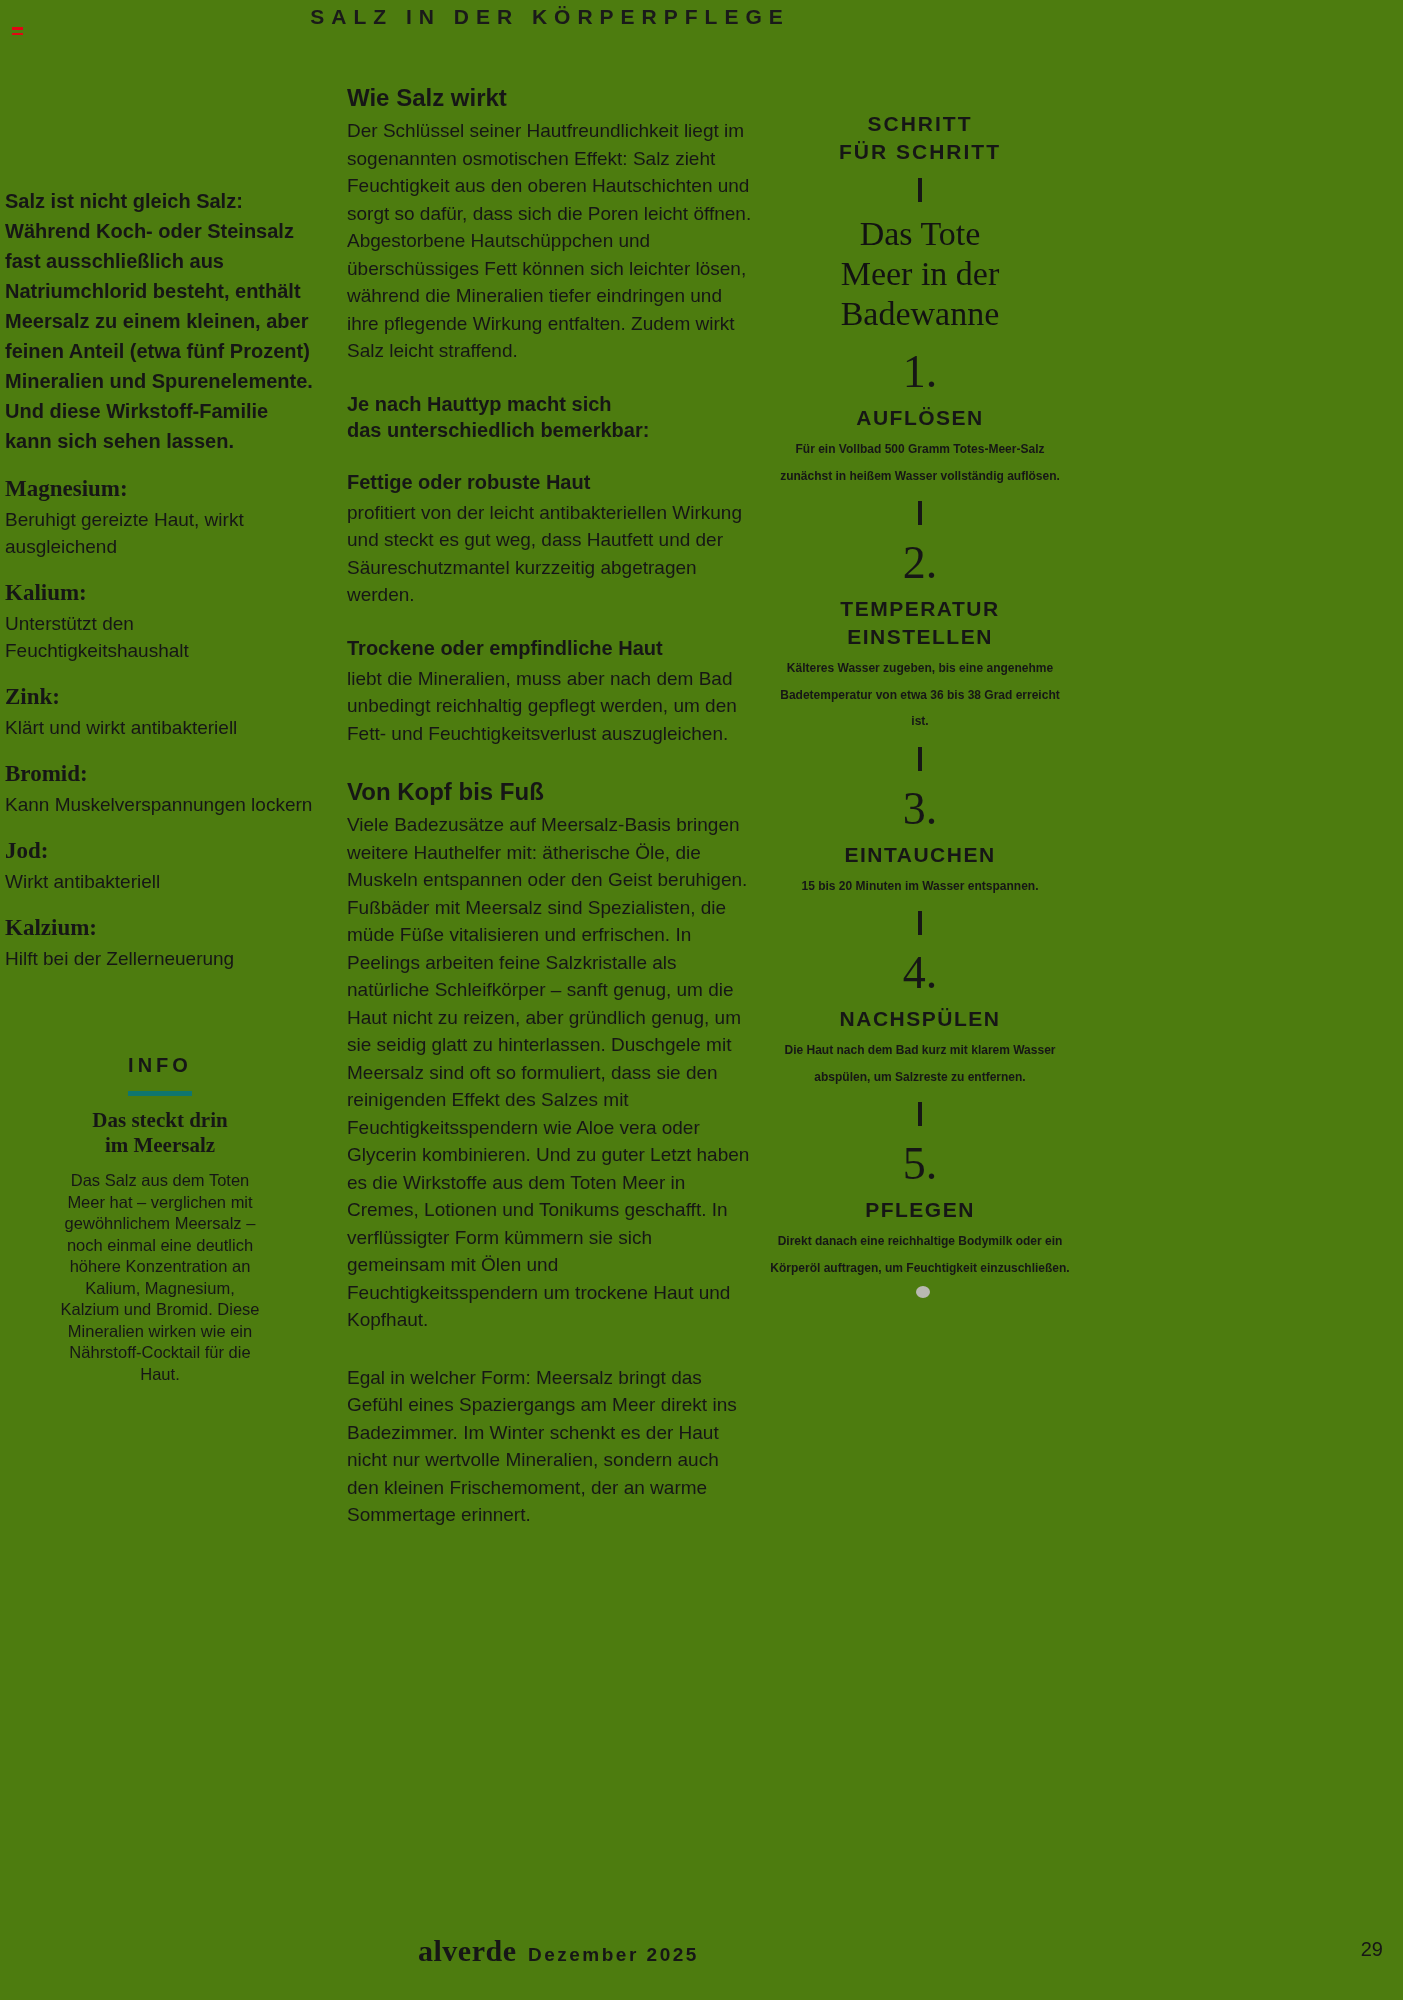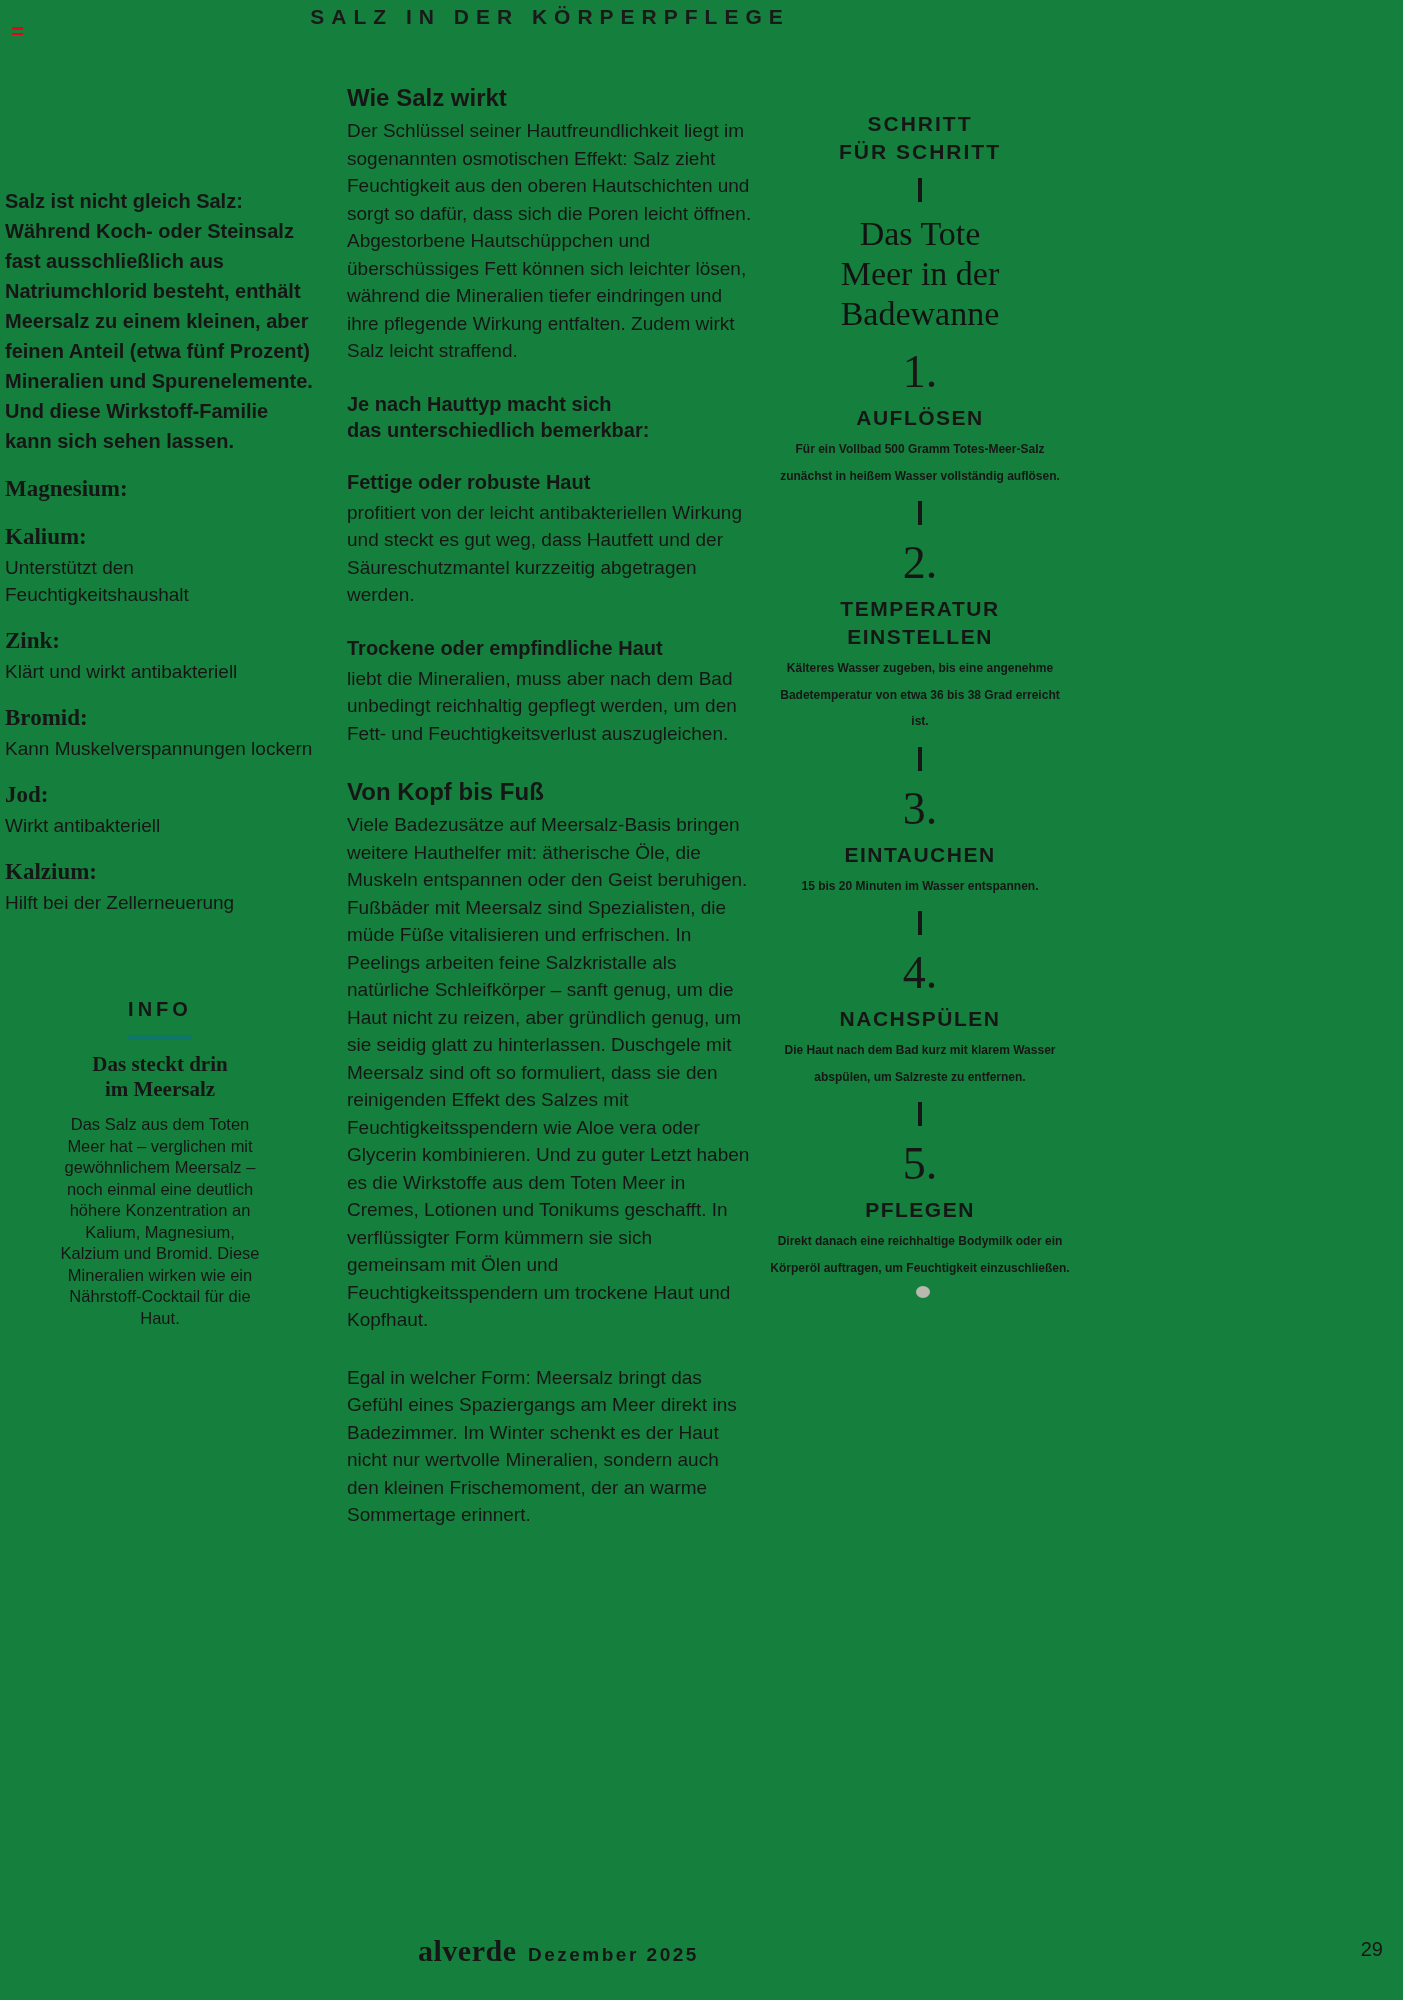--- a/index.html
+++ b/index.html
@@ -1,21 +1,21 @@
 <!DOCTYPE html>
 <html><head>
 <meta charset="utf-8">
 <style>
   * { margin: 0; padding: 0; box-sizing: border-box; }
   html, body { background: #ffffff; }
   .page {
     position: relative;
     width: 1403px;
     height: 2000px;
-    background: #15803d;
+    background: #4d7c0f;
     font-family: "Liberation Sans", sans-serif;
     color: #161616;
     overflow: hidden;
     margin: 0 auto;
   }
 
   
   .menu-icon { position: absolute; left: 12px; top: 27px; display: flex; flex-direction: column; gap: 3px; cursor: pointer; }
   .mbar { width: 11px; height: 2.5px; background: #e30613; }
   .page-header {
@@ -74,20 +74,21 @@
   </div>
 
   <div class="page-header">SALZ IN DER KÖRPERPFLEGE</div>
 
   <div class="col col-left">
     <p class="intro">Salz ist nicht gleich Salz: Während Koch- oder Steinsalz fast ausschließlich aus Natriumchlorid besteht, enthält Meersalz zu einem kleinen, aber feinen Anteil (etwa fünf Prozent) Mineralien und Spurenelemente. Und diese Wirkstoff-Familie kann sich sehen lassen.</p>
 
     <div class="minerals">
       <div class="mineral">
         <div class="mineral-name">Magnesium:</div>
+        <div class="mineral-desc">Beruhigt gereizte Haut, wirkt ausgleichend</div>
       </div>
       <div class="mineral">
         <div class="mineral-name">Kalium:</div>
         <div class="mineral-desc">Unterstützt den Feuchtigkeitshaushalt</div>
       </div>
       <div class="mineral">
         <div class="mineral-name">Zink:</div>
         <div class="mineral-desc">Klärt und wirkt antibakteriell</div>
       </div>
       <div class="mineral">

